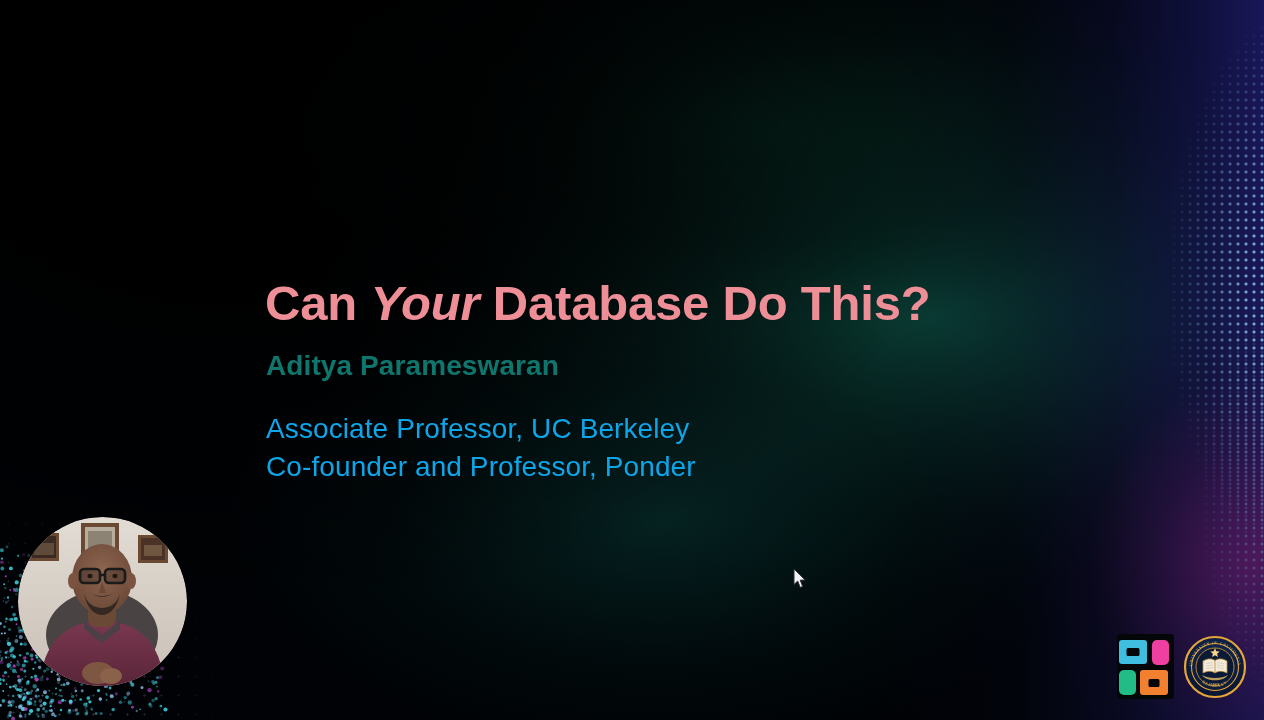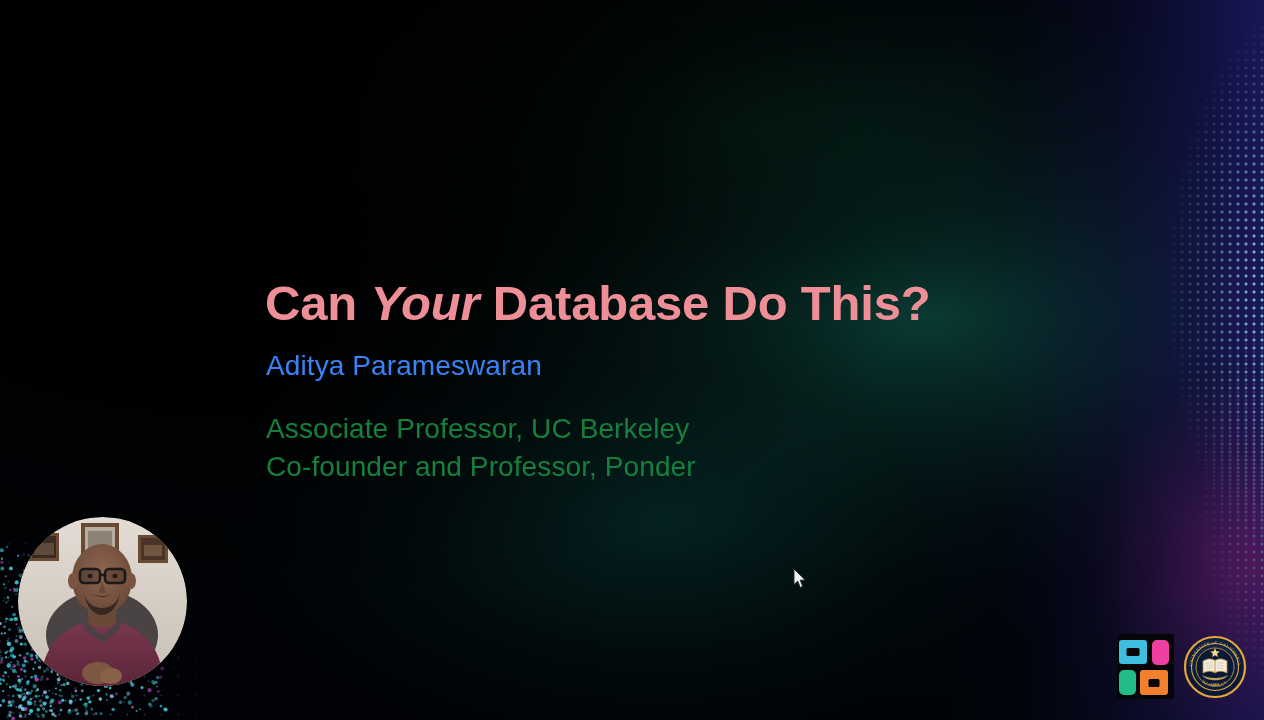--- a/index.html
+++ b/index.html
@@ -163,33 +163,33 @@
   }
   .title .em {
     font-style: italic;
   }
 
   .speaker-name {
     position: absolute;
     left: 266px;
     top: 350px;
     font-size: 28px;
-    font-weight: 400;
-    color: #3b82f6;
+    font-weight: 700;
+    color: #0f766e;
     white-space: nowrap;
     letter-spacing: 0.1px;
   }
 
   .affiliation {
     position: absolute;
     left: 266px;
     top: 410px;
     font-size: 28px;
     font-weight: 400;
-    color: #15803d;
+    color: #0ea5e9;
     line-height: 38px;
     white-space: nowrap;
     letter-spacing: 0.1px;
   }
 
   
   .webcam {
     position: absolute;
     left: 18px;
     top: 517px;

